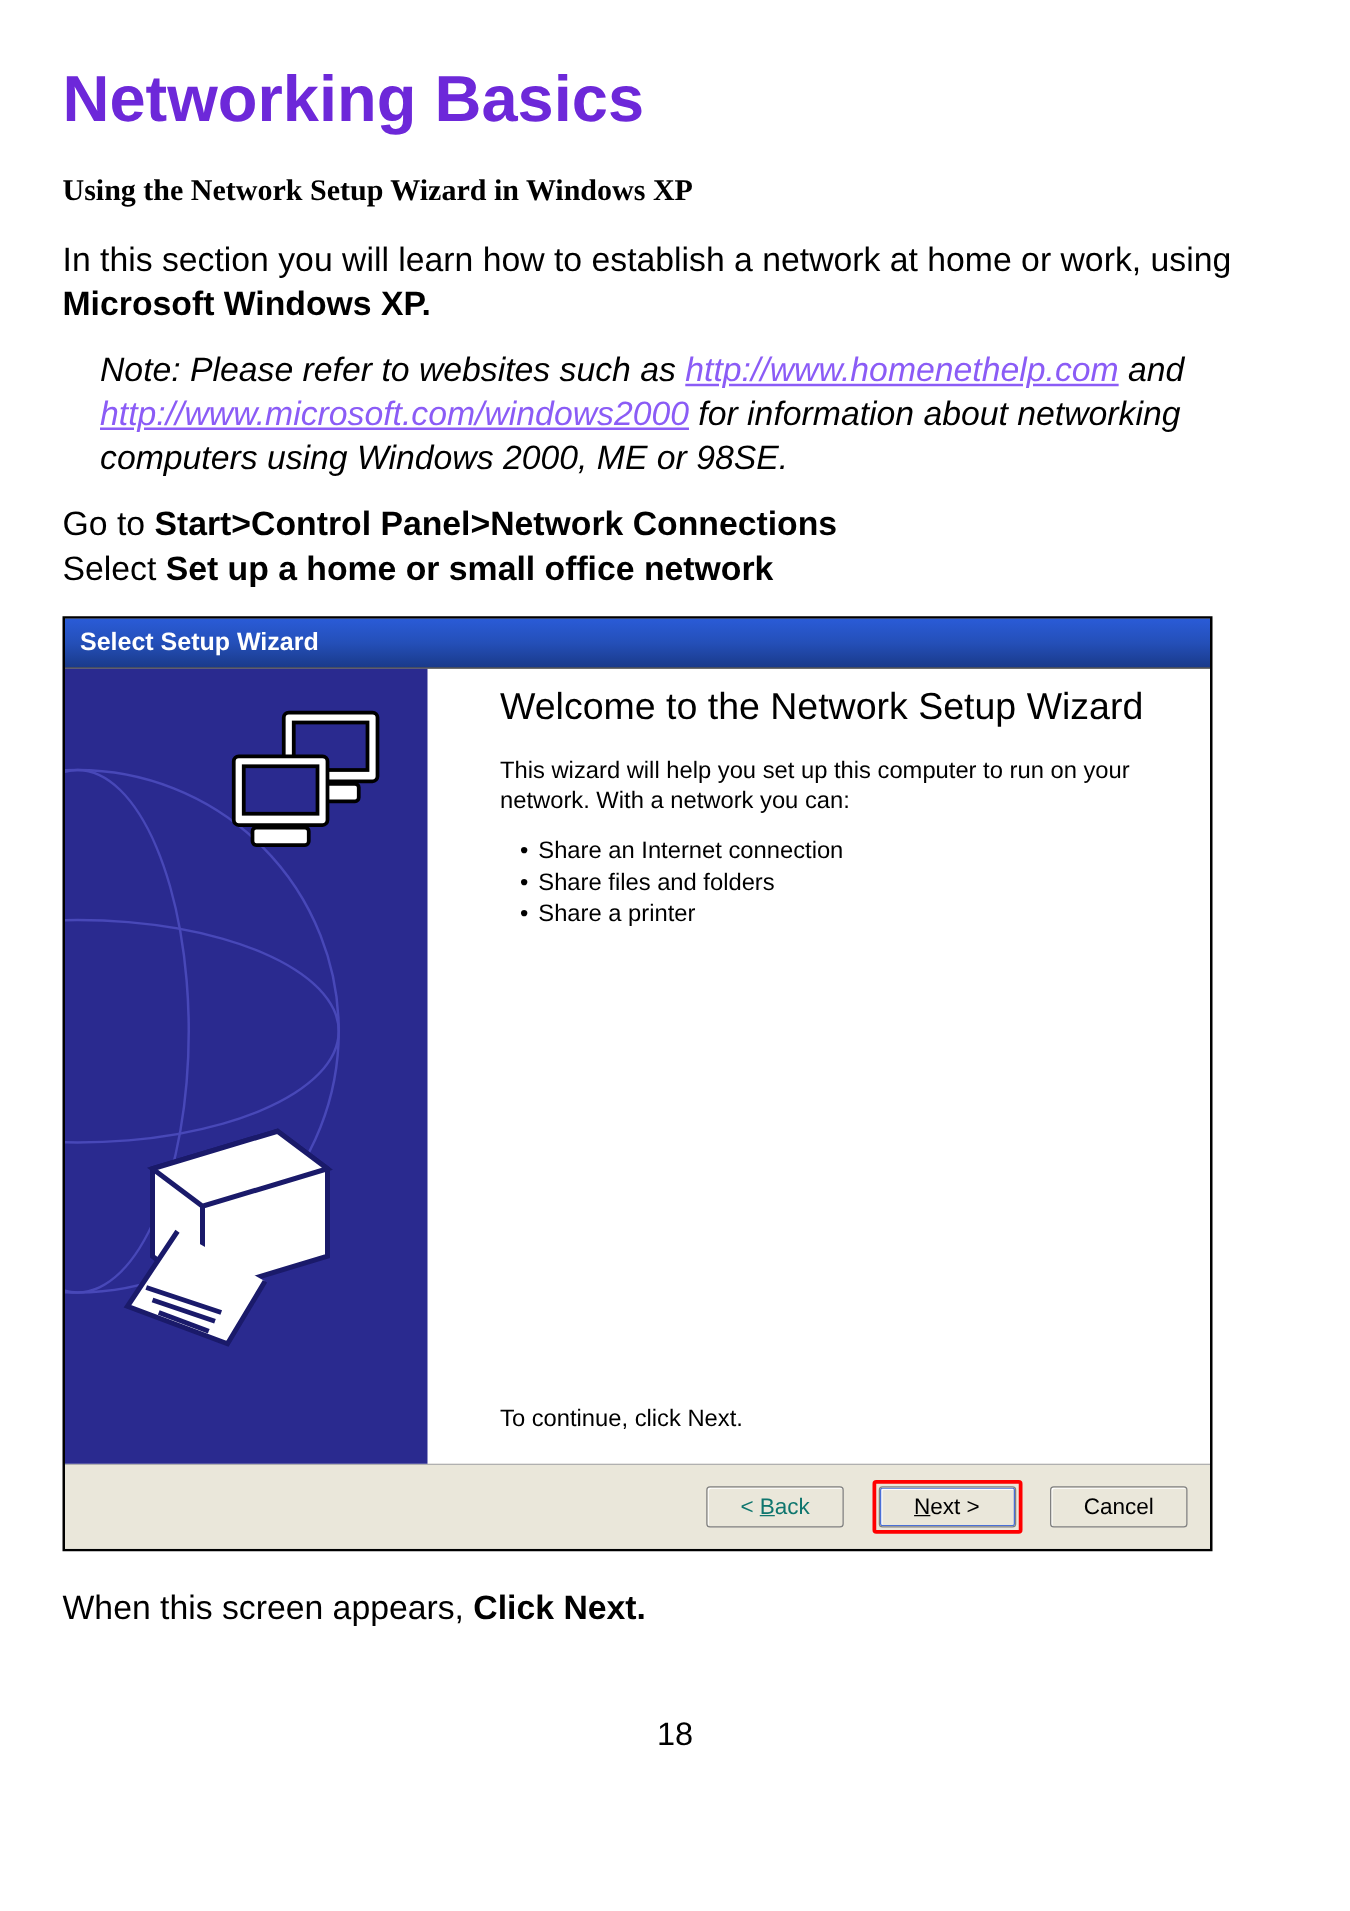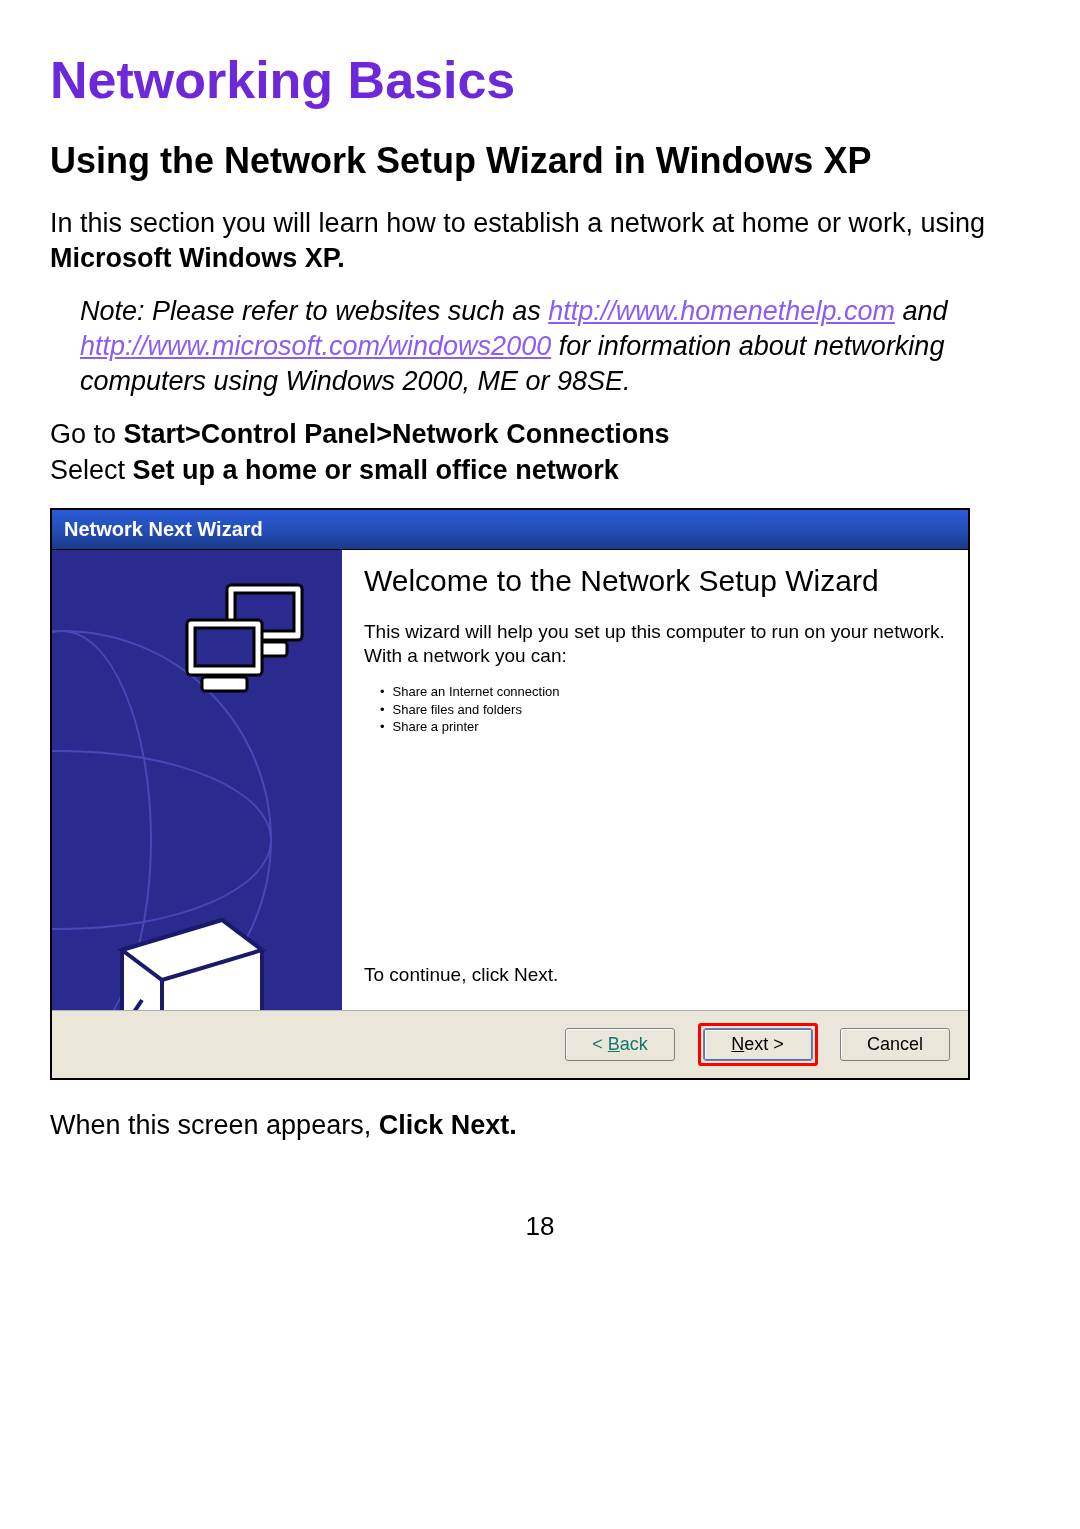--- a/index.html
+++ b/index.html
@@ -11,23 +11,24 @@
     color: #000;
     background: #fff;
   }
   h1.title {
     color: #6d28d9;
     font-size: 52px;
     font-weight: bold;
     margin: 0 0 30px 0;
   }
   h2.subtitle {
-    font-size: 36px;
+    font-size: 24px;
     font-weight: bold;
     margin: 0 0 24px 0;
+    font-family: Liberation Serif, serif;
   }
   .para {
     font-size: 27px;
     line-height: 1.3;
     margin: 0 0 18px 0;
   }
   .bold { font-weight: bold; margin-top: 32px; }
   .note {
     font-style: italic;
     font-size: 27px;
@@ -47,21 +48,22 @@
     color: #fff;
     font-weight: bold;
     font-family: Tahoma, Arial, sans-serif;
     font-size: 20px;
     padding: 8px 12px;
     border-bottom: 1px solid #000;
   }
   .wizard-body {
     display: flex;
     background: #fff;
-    height: 460px;
+    height: 636px;
+    gap: 36px;
   }
   .wizard-sidebar {
     width: 290px;
     background: #2a2a8f;
     position: relative;
     overflow: hidden;
     flex-shrink: 0;
   }
   .globe-circle {
     position: absolute;
@@ -89,21 +91,21 @@
     font-weight: normal;
   }
   .wizard-text {
     font-size: 19px;
     margin: 0 0 14px 0;
     line-height: 1.3;
   }
   ul.wizard-list {
     margin: 0 0 14px 0;
     padding-left: 16px;
-    font-size: 13px;
+    font-size: 19px;
     list-style: none;
   }
   ul.wizard-list li::before {
     content: "•";
     margin-right: 8px;
   }
   ul.wizard-list li { line-height: 1.35; }
   .wizard-spacer { flex: 1; }
   .button-bar {
     background: #eae7da;
@@ -165,21 +167,21 @@
 <p class="note">
   <span>Note:  Please refer to websites such as </span><a class="link">http://www.homenethelp.com</a><span> and </span><a class="link">http://www.microsoft.com/windows2000</a><span>  for information about networking computers using Windows 2000, ME or 98SE.</span>
 </p>
 
 <p class="para" style="margin-bottom:4px;">
   <span>Go to </span><span class="bold">Start&gt;Control Panel&gt;Network Connections</span><br>
   <span>Select </span><span class="bold">Set up a home or small office network</span>
 </p>
 
 <div class="wizard-window">
-  <div class="titlebar">Network Next Wizard</div>
+  <div class="titlebar">Select Setup Wizard</div>
 
   <div class="wizard-body">
     <div class="wizard-sidebar">
       <div class="globe-circle globe-outer"></div>
       <div class="globe-circle globe-arc1"></div>
       <div class="globe-circle globe-arc2"></div>
       <span class="sidebar-icon computers-icon">
         <svg width="150" height="130" viewBox="0 0 150 130">
           <g fill="#ffffff" stroke="#000000" stroke-width="3">
             <rect x="55" y="5" width="75" height="55" rx="4"></rect>

